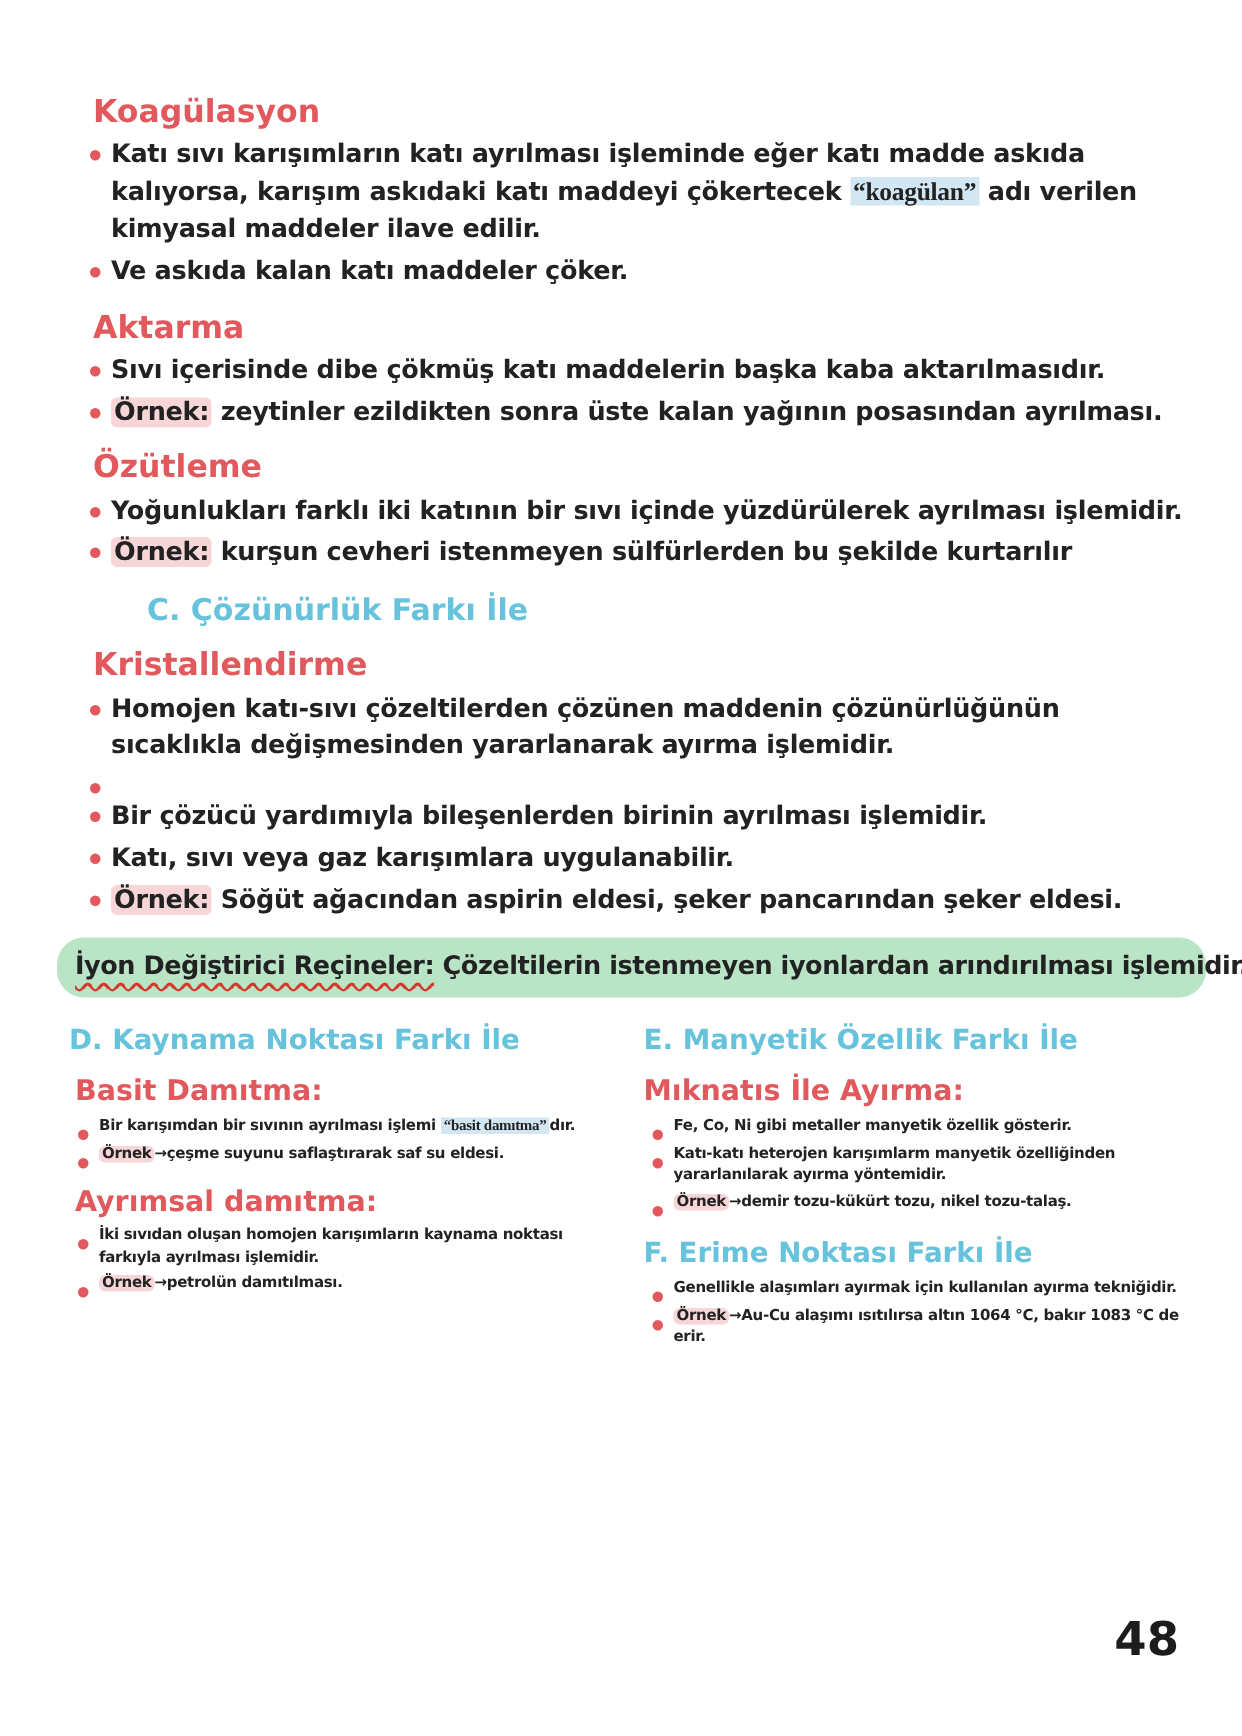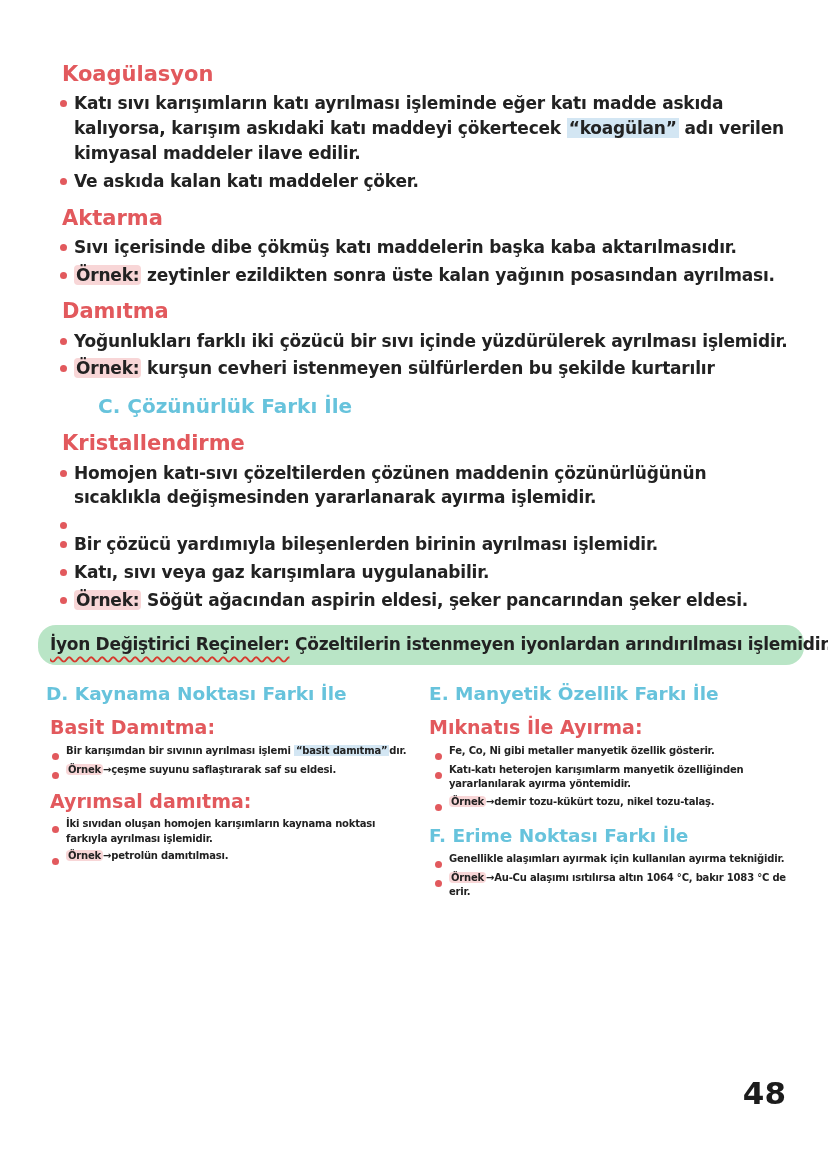--- a/index.html
+++ b/index.html
@@ -13,21 +13,21 @@
     font-family:"DejaVu Sans", sans-serif;color:var(--ink);
   }
   .h{font-weight:bold;line-height:1.25;}
   .h-red{color:var(--red);font-size:21px;margin:11px 0 4px 16px;}
   .h-cyan{color:var(--cyan);font-size:20px;margin:13px 0 5px 52px;}
   .center{margin-left:0 !important;}
   .bullet{display:flex;align-items:flex-start;margin:3px 0;padding-left:14px;}
   .dot{flex:0 0 auto;width:7px;height:7px;border-radius:50%;background:var(--red);margin:9px 7px 0 0;}
   .btxt{font-size:17px;line-height:1.46;font-weight:bold;letter-spacing:-0.2px;}
   .seg{white-space:pre-wrap;}
-  .seg.hl-blue{background:var(--hlblue);border-radius:0;padding:0 2px;}
+  .seg.hl-blue{background:var(--hlblue);border-radius:0;padding:0 2px;font-family:Liberation Serif, serif;}
   .seg.ornek{background:var(--hlpink);border-radius:4px;padding:0 2px;}
   .banner{
     background:var(--hlgreen);border-radius:18px;margin:12px -10px 4px -8px;
     padding:8px 12px 10px;white-space:nowrap;font-weight:bold;font-size:17px;
     letter-spacing:-0.3px;line-height:1.3;
   }
   .banner-lead{text-decoration:underline wavy var(--wavy) 2px;text-underline-offset:6px;}
   .columns{display:flex;gap:18px;margin-top:4px;align-items:flex-start;}
   .col{flex:1;min-width:0;}
   .col .btxt{font-size:10px;}
@@ -52,24 +52,24 @@
       </div>
       <div class="h h-red">Aktarma</div>
       <div class="bullet">
         <span class="dot"></span>
         <span class="btxt"><span class="seg">Sıvı içerisinde dibe çökmüş katı maddelerin başka kaba aktarılmasıdır.</span></span>
       </div>
       <div class="bullet">
         <span class="dot"></span>
         <span class="btxt"><span class="seg ornek">Örnek:</span><span class="seg"> zeytinler ezildikten sonra üste kalan yağının posasından ayrılması.</span></span>
       </div>
-      <div class="h h-red">Damıtma</div>
+      <div class="h h-red">Özütleme</div>
       <div class="bullet">
         <span class="dot"></span>
-        <span class="btxt"><span class="seg">Yoğunlukları farklı iki çözücü bir sıvı içinde yüzdürülerek ayrılması işlemidir.</span></span>
+        <span class="btxt"><span class="seg">Yoğunlukları farklı iki katının bir sıvı içinde yüzdürülerek ayrılması işlemidir.</span></span>
       </div>
       <div class="bullet">
         <span class="dot"></span>
         <span class="btxt"><span class="seg ornek">Örnek:</span><span class="seg"> kurşun cevheri istenmeyen sülfürlerden bu şekilde kurtarılır</span></span>
       </div>
       <div class="h h-cyan">C. Çözünürlük Farkı İle</div>
       <div class="h h-red">Kristallendirme</div>
       <div class="bullet">
         <span class="dot"></span>
         <span class="btxt"><span class="seg">Homojen katı-sıvı çözeltilerden çözünen maddenin çözünürlüğünün sıcaklıkla değişmesinden yararlanarak ayırma işlemidir.</span></span>

